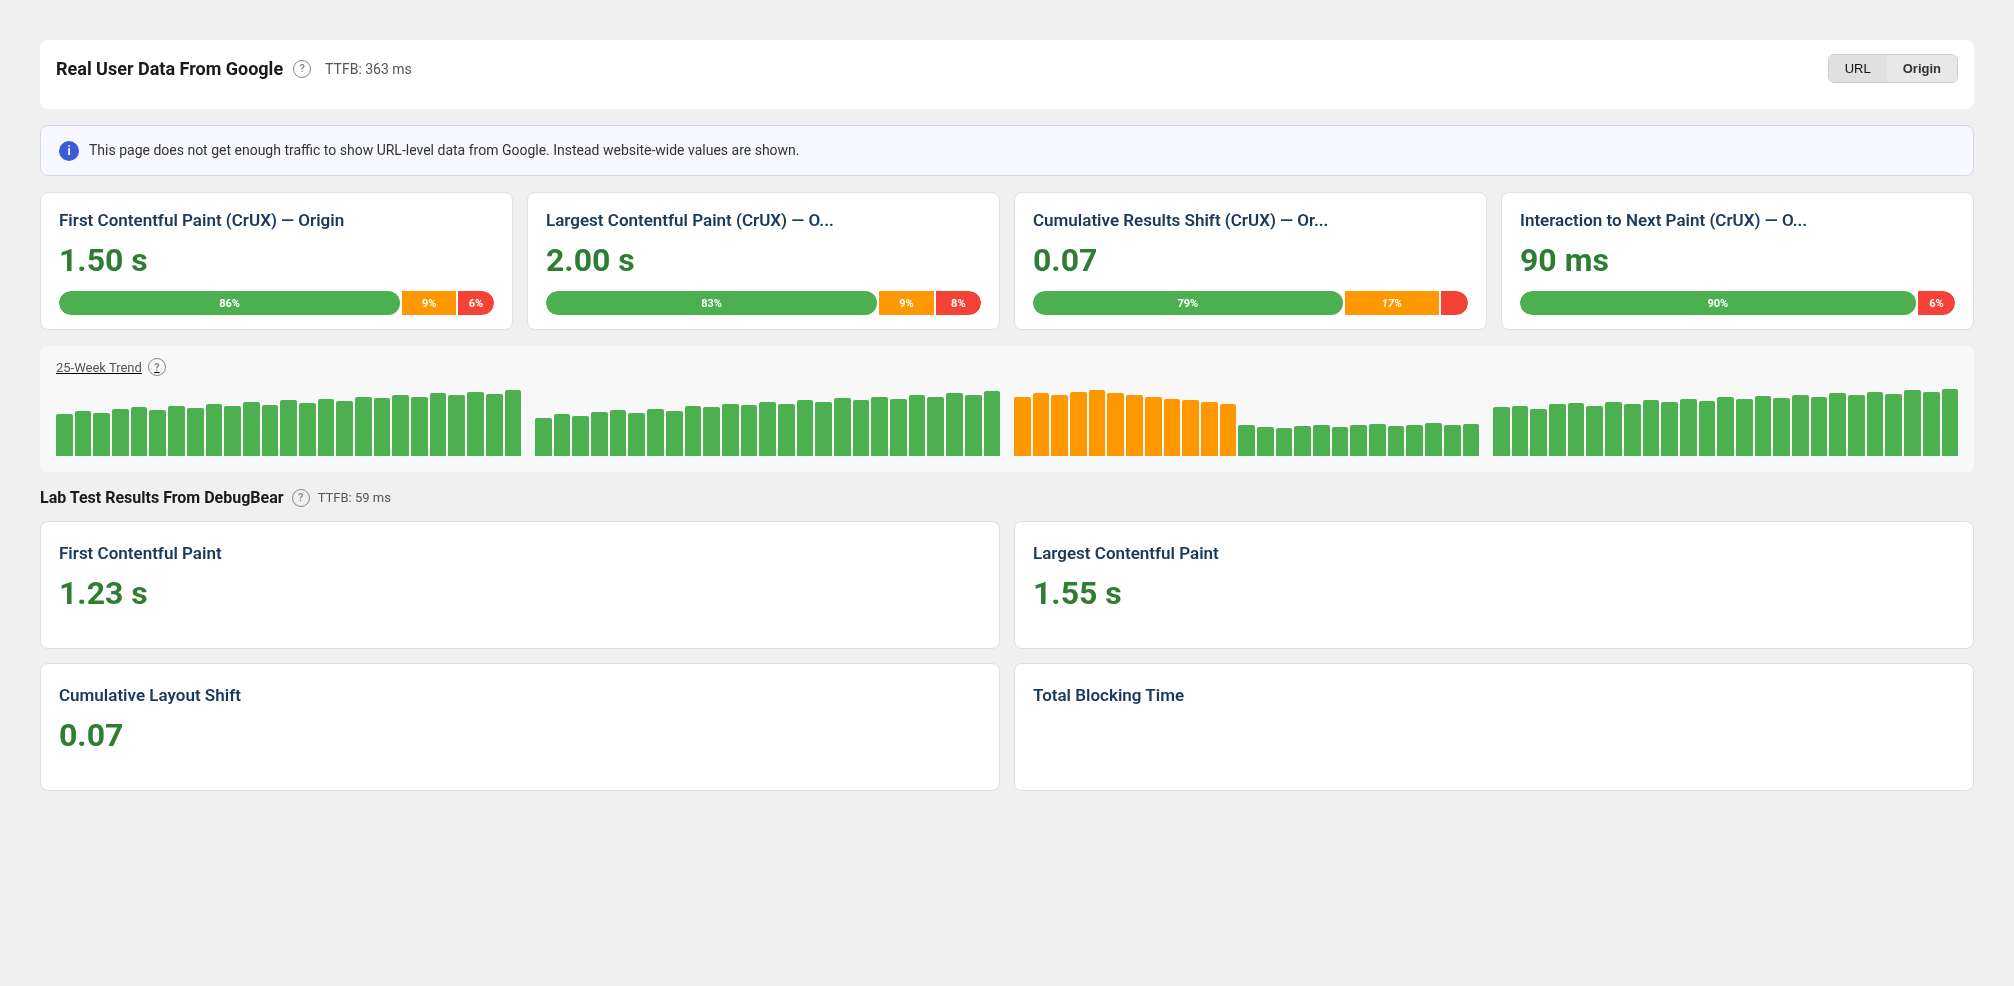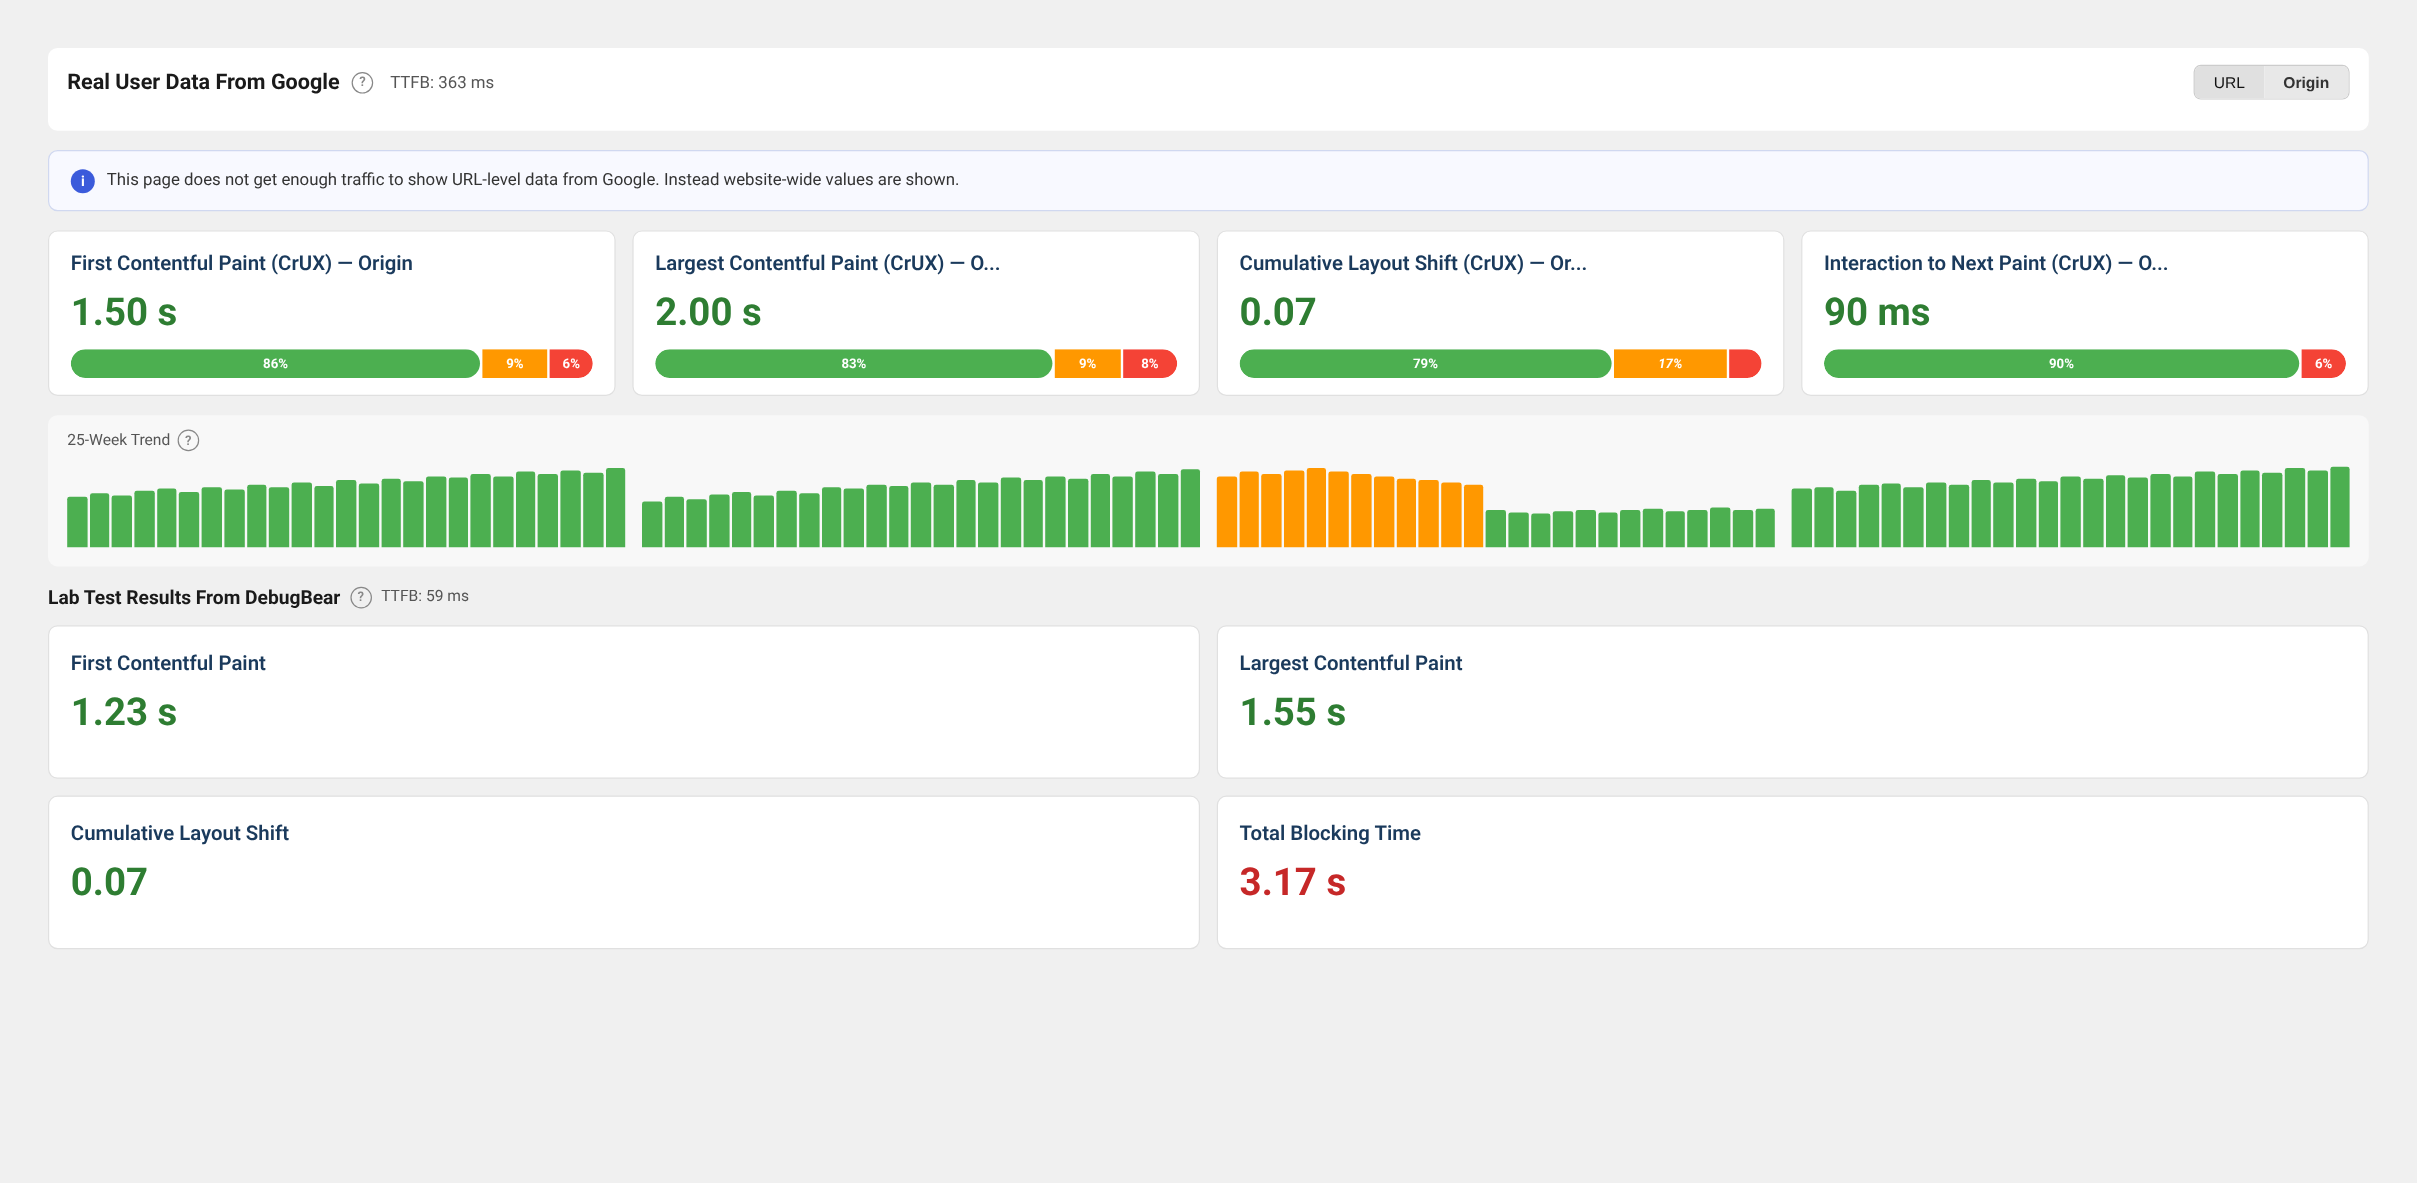--- a/index.html
+++ b/index.html
@@ -251,41 +251,41 @@
       <div class="metric-title">Largest Contentful Paint (CrUX) — O...</div>
       <div class="metric-value">2.00 s</div>
       <div class="progress-bar-container">
         <div class="progress-segment seg-green" style="flex:73">83%</div>
         <div class="progress-segment seg-orange" style="flex:12; border-radius:0;">9%</div>
         <div class="progress-segment seg-red" style="flex:10">8%</div>
       </div>
     </div>
 
     <div class="metric-card">
-      <div class="metric-title">Cumulative Layout Shift (CrUX) — Or...</div>
+      <div class="metric-title">Cumulative Results Shift (CrUX) — Or...</div>
       <div class="metric-value">0.07</div>
       <div class="progress-bar-container">
         <div class="progress-segment seg-green" style="flex:69">79%</div>
         <div class="progress-segment seg-orange" style="flex:21; border-radius:0;font-style:italic;">17%</div>
         <div class="progress-segment seg-red" style="flex:6"></div>
       </div>
     </div>
 
     <div class="metric-card">
       <div class="metric-title">Interaction to Next Paint (CrUX) — O...</div>
       <div class="metric-value">90 ms</div>
       <div class="progress-bar-container">
         <div class="progress-segment seg-green" style="flex:85">90%</div>
         <div class="progress-segment seg-red" style="flex:8">6%</div>
       </div>
     </div>
 
   </div>
 
-  <div style="background:#f8f8f8; border-radius:8px; padding:12px 16px 16px; margin-bottom:16px;">
+  <div style="background:#f8f8f8; border-radius:8px; padding:12px 16px 16px; margin-bottom:16px;text-decoration:underline;">
     <div class="trend-label">
       <span>25-Week Trend</span>
       <span class="help-icon">?</span>
     </div>
     <div class="trend-charts">
 
       <div class="trend-chart">
         <div class="bar bar-green" style="height:60%"></div>
         <div class="bar bar-green" style="height:65%"></div>
         <div class="bar bar-green" style="height:62%"></div>
@@ -418,19 +418,18 @@
         <div class="metric-value">1.55 s</div>
       </div>
 
       <div class="lab-metric-card">
         <div class="metric-title">Cumulative Layout Shift</div>
         <div class="metric-value">0.07</div>
       </div>
 
       <div class="lab-metric-card">
         <div class="metric-title">Total Blocking Time</div>
-        <div class="metric-value red">3.17 s</div>
       </div>
 
     </div>
   </div>
 
 </div>
 
 </body></html>

